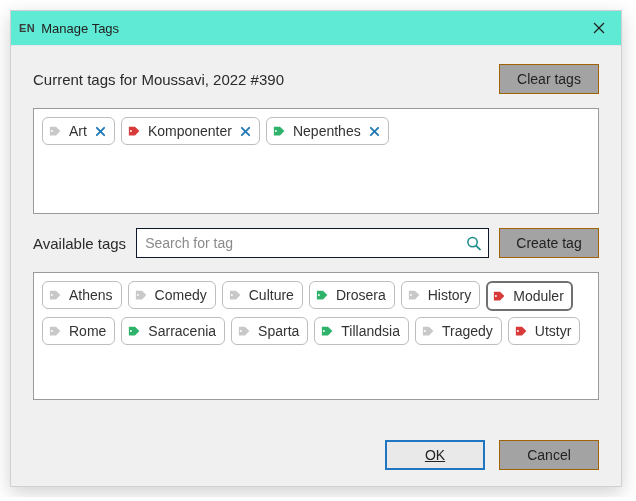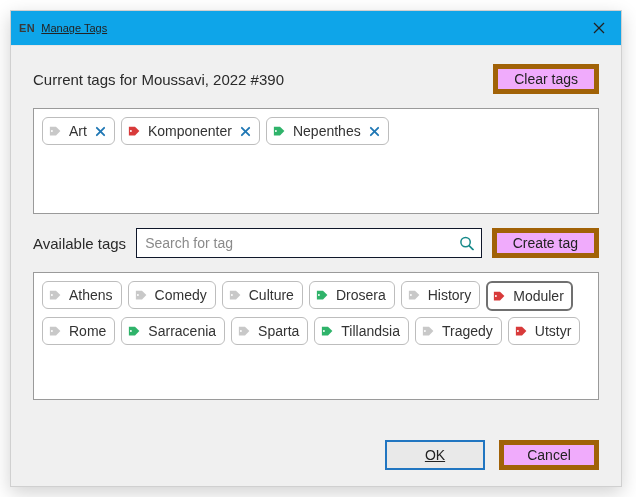--- a/index.html
+++ b/index.html
@@ -17,38 +17,37 @@
     margin: 10px;
     background: #f0f0f0;
     border: 1px solid #d0d0d0;
     box-shadow: 0 6px 18px rgba(0,0,0,0.18);
     display: flex;
     flex-direction: column;
     box-sizing: border-box;
   }
   .titlebar {
     height: 34px;
-    background: #0ea5e9;
+    background: #5eead4;
     display: flex;
     align-items: center;
     padding: 0 8px;
     border-bottom: 1px solid #e6e6e6;
     flex: 0 0 auto;
   }
   .app-badge {
     font-weight: 600;
     font-size: 11px;
     color: #3a3a3a;
     margin-right: 6px;
     letter-spacing: 0.5px;
   }
   .win-title {
-    font-size: 11px;
+    font-size: 13px;
     color: #222;
-    text-decoration: underline;
   }
   .titlebar-spacer { flex: 1; }
   .close-btn {
     width: 28px;
     height: 28px;
     display: flex;
     align-items: center;
     justify-content: center;
     cursor: default;
   }
@@ -69,22 +68,22 @@
   }
   .row-label {
     flex: 1;
     font-size: 15px;
     color: #2a2a2a;
   }
   .btn {
     height: 30px;
     min-width: 100px;
     padding: 0 16px;
-    background: #f0abfc;
-    border: 5px solid #a16207;
+    background: #a3a3a3;
+    border: 1px solid #a16207;
     font-size: 14px;
     color: #222;
     display: inline-flex;
     align-items: center;
     justify-content: center;
     box-sizing: border-box;
   }
   .btn.primary {
     border: 2px solid #2176c1;
     background: #e9e9e9;

